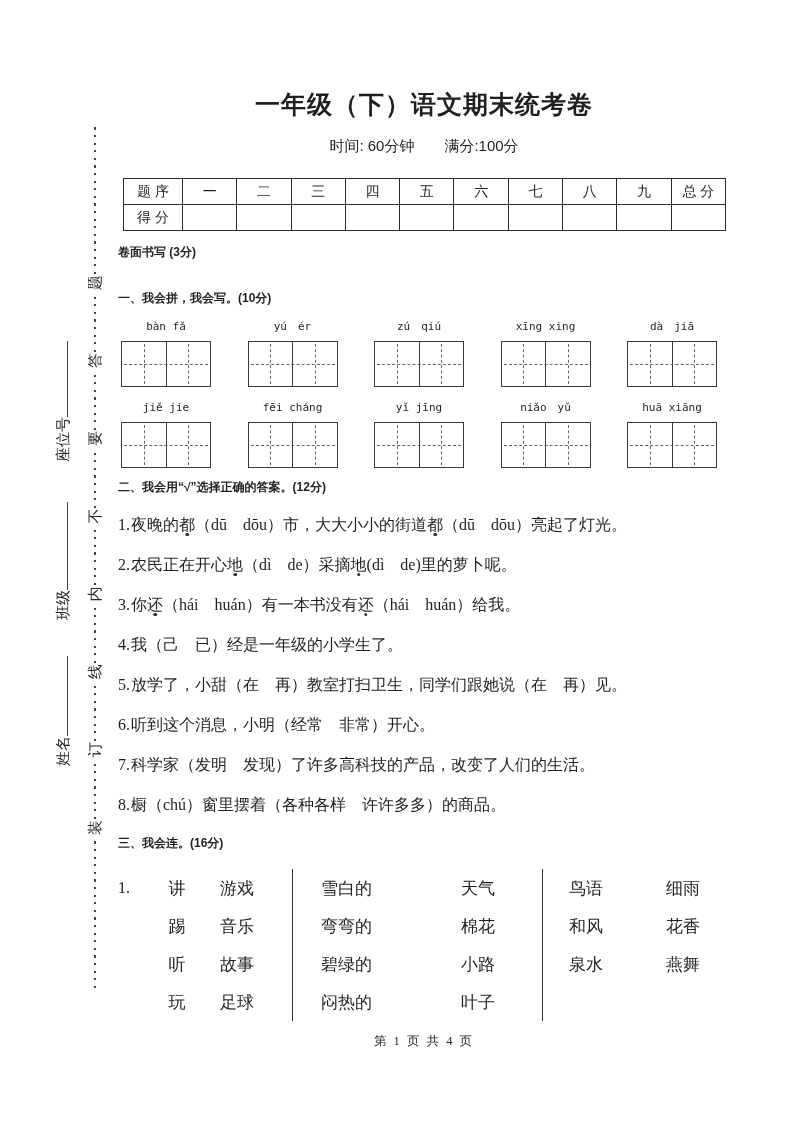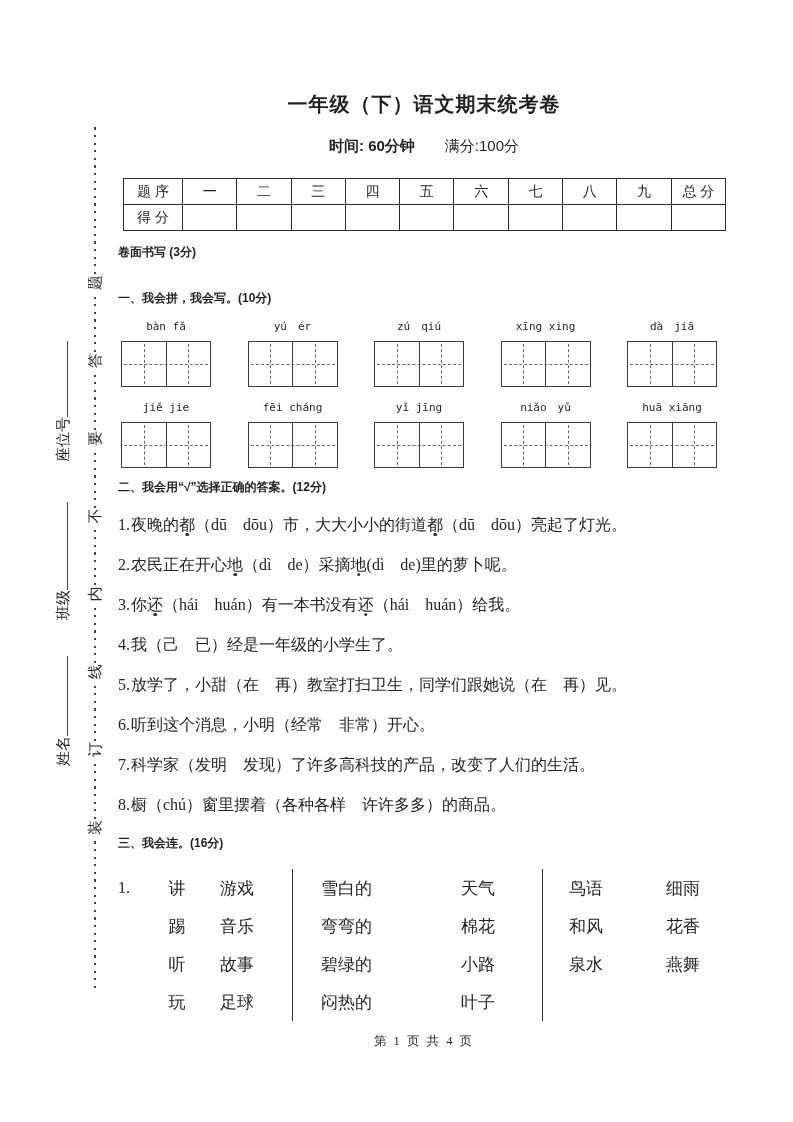--- a/index.html
+++ b/index.html
@@ -6,27 +6,27 @@
   .page {
     position:relative; width:793px; height:1122px; background:#ffffff;
     font-family:"Liberation Serif", serif; color:#1f1f1f; overflow:hidden;
   }
   .content { position:absolute; left:118px; top:0; width:612px; }
 
   
   .title {
     margin:89px 0 0 0; text-align:center;
     font-family:"Liberation Sans", sans-serif; font-weight:bold;
-    font-size:20px; line-height:30px; letter-spacing:1px;
+    font-size:25px; line-height:30px; letter-spacing:1px;
   }
   .subtitle {
     margin-top:16px; text-align:center;
     font-family:"Liberation Sans", sans-serif; font-size:15px; line-height:22px;
   }
-  .subtitle .gap { margin-right:30px;font-weight:bold; }
+  .subtitle .gap { margin-right:30px; }
 
   
   table.score { border-collapse:collapse; table-layout:fixed; width:603px; margin:21px 0 0 5px; }
   table.score td {
     border:1.2px solid #2a2a2a; height:25px; text-align:center;
     font-family:"Liberation Sans", sans-serif; font-size:14px; padding:0;
   }
   table.score td.c0 { width:58px; }
 
   

